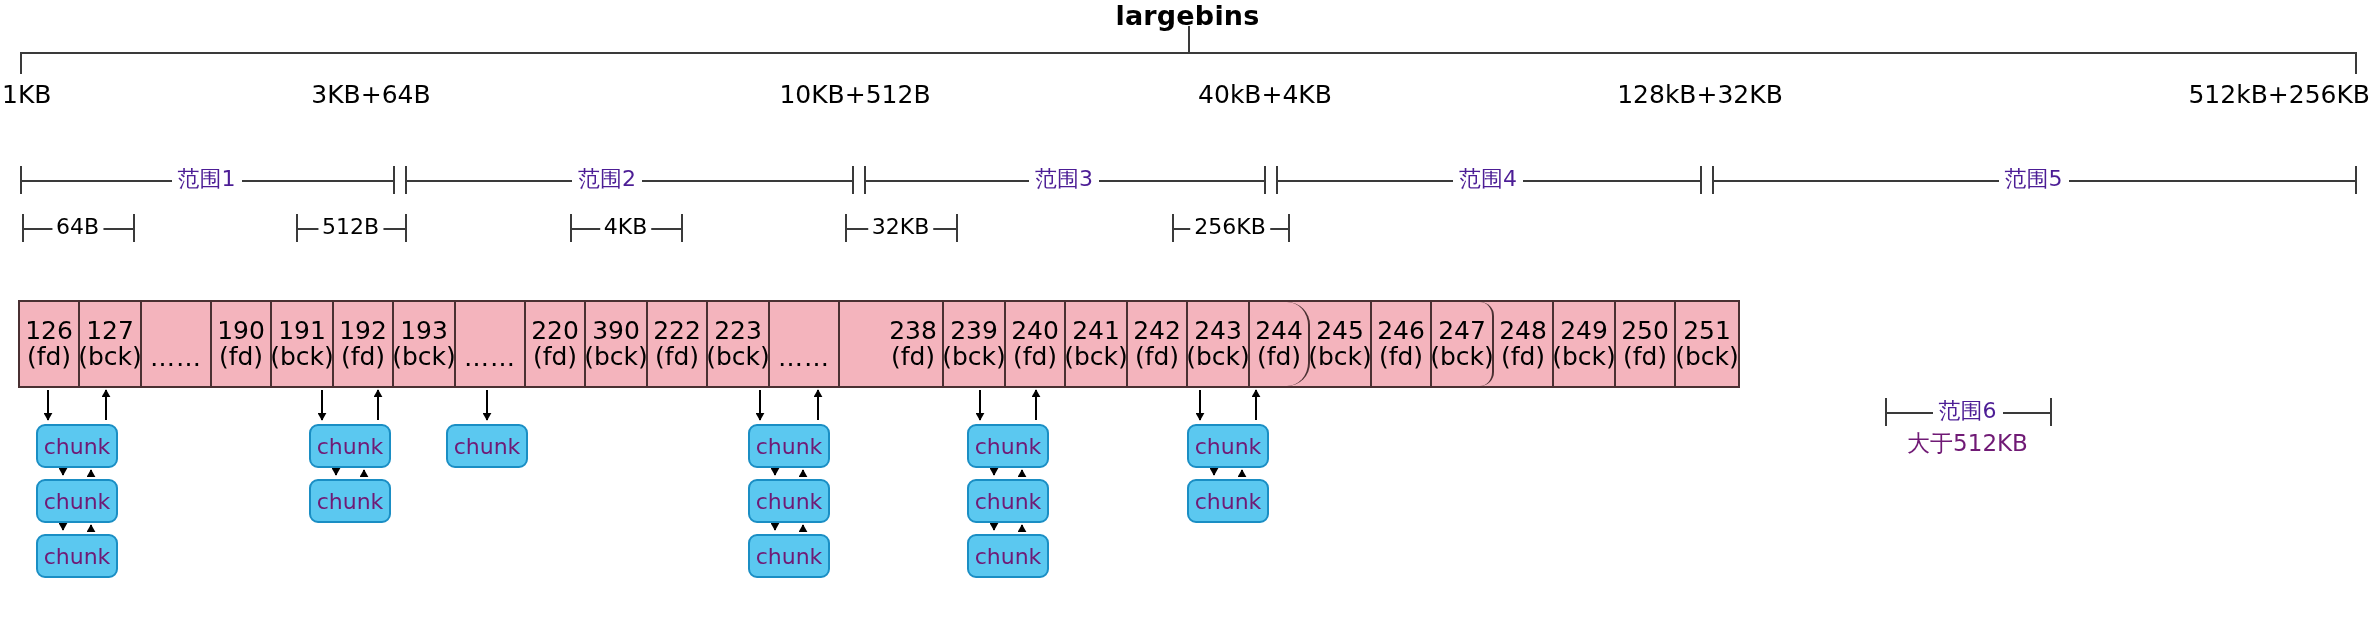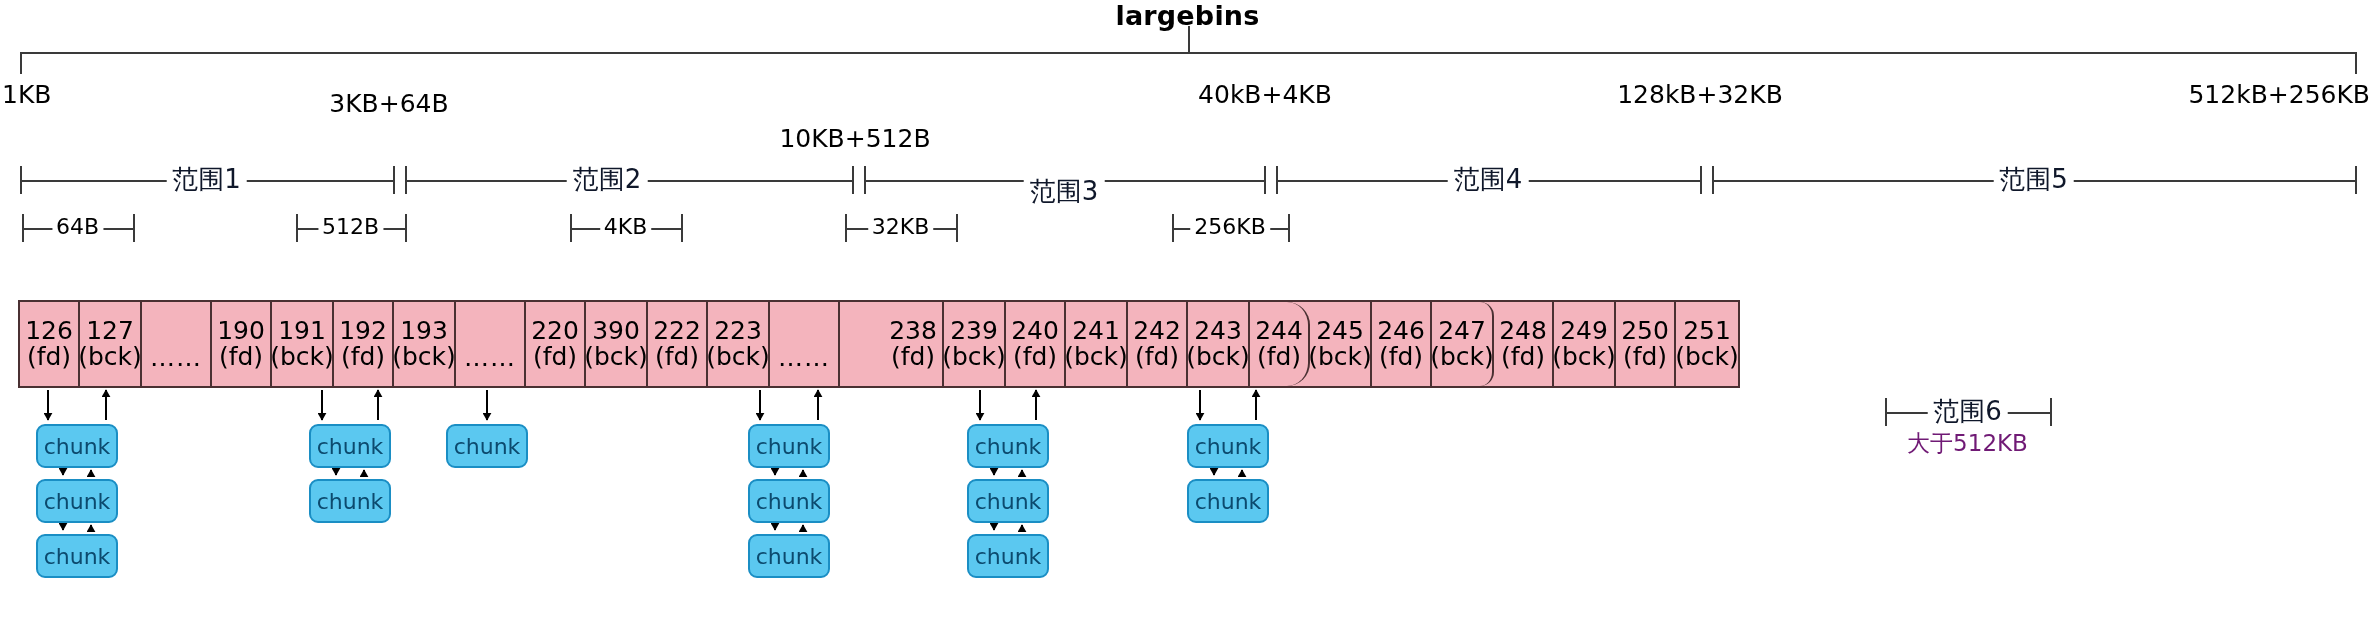--- a/index.html
+++ b/index.html
@@ -26,21 +26,21 @@
 
   
   .bound{
     position:absolute;top:80px;
     font-size:25px;color:#000;white-space:nowrap;
   }
 
   
   .rangelabel{
     position:absolute;
-    font-size:26px;color:#0f172a;white-space:nowrap;
+    font-size:22px;color:#4c1d95;white-space:nowrap;
     background:#ffffff;padding:0 6px;
     line-height:22px;
   }
   .steplabel{
     position:absolute;
     font-size:22px;color:#000;white-space:nowrap;
     background:#ffffff;padding:0 4px;
     line-height:22px;
   }
 
@@ -68,21 +68,21 @@
 
   
   .chunk{
     position:absolute;
     width:82px;height:44px;
     background:#5bc8f0;
     border:2px solid #1a8ec4;
     border-radius:9px;
     box-sizing:border-box;
     display:flex;align-items:center;justify-content:center;
-    font-size:22px;color:#0c4a6e;
+    font-size:22px;color:#701a75;
   }
 
   
   svg.conn{position:absolute;left:0;top:0;overflow:visible;pointer-events:none;}
 
   
   .note{
     position:absolute;
     font-size:23px;color:#701a75;white-space:nowrap;
     text-align:center;
@@ -97,40 +97,40 @@
 
   <div id="top-brace">
       <div class="hline" style="left: 20px; top: 52px; width: 2335px;"></div>
       <div class="vline" style="left: 20px; top: 52px; height: 22px;"></div>
       <div class="vline" style="left: 2355px; top: 52px; height: 22px;"></div>
       <div class="vline" style="left: 1187.5px; top: 26px; height: 26px;"></div>
     </div>
 
   <div id="boundaries">
       <div class="bound" style="left: 2px;">1KB</div>
-      <div class="bound" style="left: 389px; transform: translateX(-50%); margin-top: 9px;">3KB+64B</div>
-      <div class="bound" style="left: 855px; transform: translateX(-50%); margin-top: 44px;">10KB+512B</div>
+      <div class="bound" style="left: 371px; transform: translateX(-50%);">3KB+64B</div>
+      <div class="bound" style="left: 855px; transform: translateX(-50%);">10KB+512B</div>
       <div class="bound" style="left: 1265px; transform: translateX(-50%);">40kB+4KB</div>
       <div class="bound" style="left: 1700px; transform: translateX(-50%);">128kB+32KB</div>
       <div class="bound" style="right: 5px;">512kB+256KB</div>
     </div>
 
   <div id="ranges">
       <div class="hline" style="left: 20px; top: 180px; width: 373px;"></div>
       <div class="vline" style="left: 20px; top: 166px; height: 28px;"></div>
       <div class="vline" style="left: 393px; top: 166px; height: 28px;"></div>
       <div class="rangelabel" style="left: 206.5px; top: 168px; transform: translateX(-50%);">范围1</div>
       <div class="hline" style="left: 405px; top: 180px; width: 447px;"></div>
       <div class="vline" style="left: 405px; top: 166px; height: 28px;"></div>
       <div class="vline" style="left: 852px; top: 166px; height: 28px;"></div>
       <div class="rangelabel" style="left: 607px; top: 168px; transform: translateX(-50%);">范围2</div>
       <div class="hline" style="left: 864px; top: 180px; width: 400px;"></div>
       <div class="vline" style="left: 864px; top: 166px; height: 28px;"></div>
       <div class="vline" style="left: 1264px; top: 166px; height: 28px;"></div>
-      <div class="rangelabel" style="left: 1064px; top: 180px; transform: translateX(-50%);">范围3</div>
+      <div class="rangelabel" style="left: 1064px; top: 168px; transform: translateX(-50%);">范围3</div>
       <div class="hline" style="left: 1276px; top: 180px; width: 424px;"></div>
       <div class="vline" style="left: 1276px; top: 166px; height: 28px;"></div>
       <div class="vline" style="left: 1700px; top: 166px; height: 28px;"></div>
       <div class="rangelabel" style="left: 1488px; top: 168px; transform: translateX(-50%);">范围4</div>
       <div class="hline" style="left: 1712px; top: 180px; width: 643px;"></div>
       <div class="vline" style="left: 1712px; top: 166px; height: 28px;"></div>
       <div class="vline" style="left: 2355px; top: 166px; height: 28px;"></div>
       <div class="rangelabel" style="left: 2033.5px; top: 168px; transform: translateX(-50%);">范围5</div>
     </div>
 

